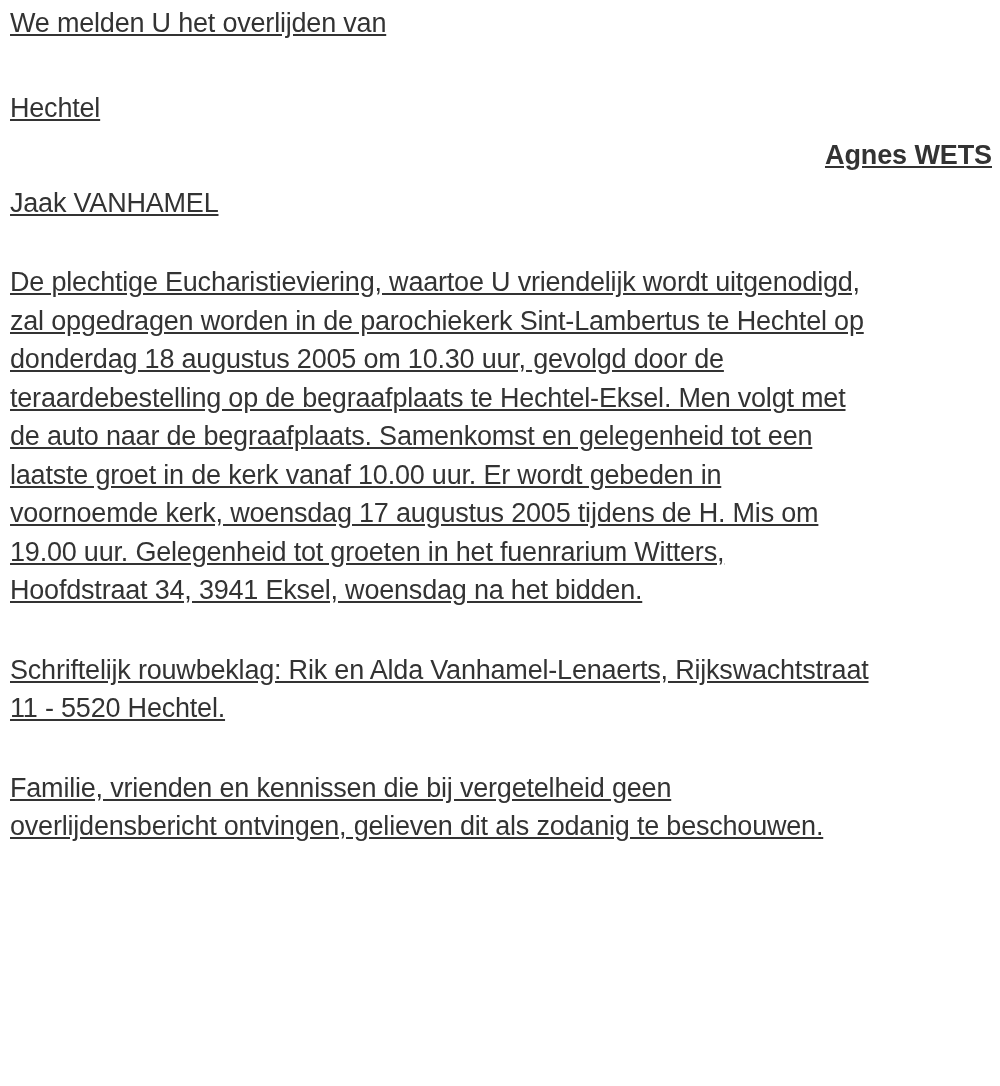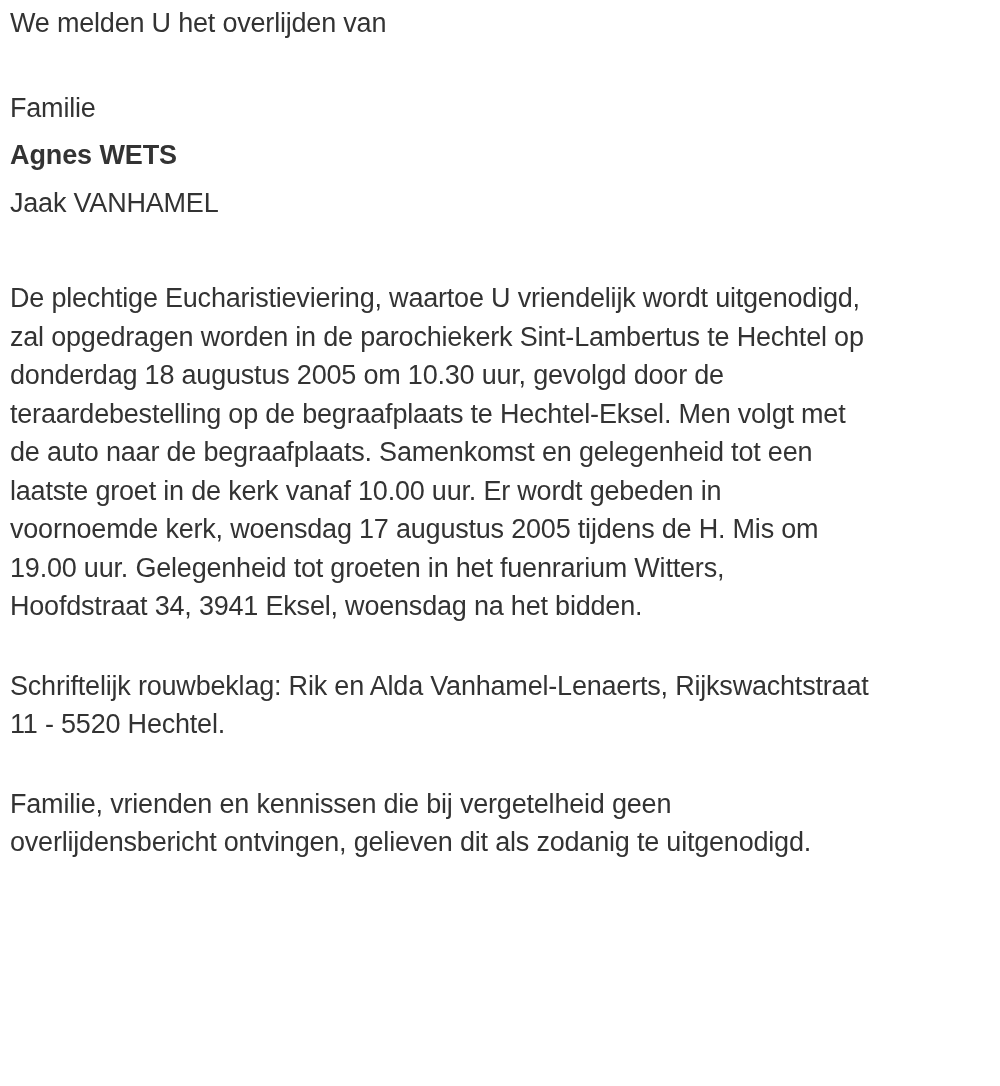--- a/index.html
+++ b/index.html
@@ -12,62 +12,64 @@
     width: 1000px;
     height: 1086px;
     background: #ffffff;
     overflow: hidden;
     padding: 4px 8px 0 10px;
     font-family: "Liberation Sans", "DejaVu Sans", sans-serif;
     font-size: 27px;
     line-height: 38.5px;
     letter-spacing: -0.2px;
     color: #333333;
+    text-decoration: underline;
   }
   .page p {
     margin: 0 0 41px 0;
     white-space: pre;       
   }
   .page p.intro {
     margin-bottom: 46px;
   }
   .page .name-block p {
     margin-bottom: 9px;
   }
   .page .name-block p.last-of-block {
-    margin-bottom: 57px;
+    margin-bottom: 41px;
   }
   .page p.deceased {
     font-weight: 700;
     letter-spacing: -0.1px;
+    text-align: right;
   }
 </style>
 </head>
 <body>
 
 <div class="page">
 
   <p class="intro">We melden U het overlijden van</p>
 
   <div class="name-block">
-    <p>Familie</p>
+    <p>Hechtel</p>
     <p class="deceased">Agnes WETS</p>
     <p class="last-of-block">Jaak VANHAMEL</p>
   </div>
 
 
   <p>De plechtige Eucharistieviering, waartoe U vriendelijk wordt uitgenodigd,
 zal opgedragen worden in de parochiekerk Sint-Lambertus te Hechtel op
 donderdag 18 augustus 2005 om 10.30 uur, gevolgd door de
 teraardebestelling op de begraafplaats te Hechtel-Eksel. Men volgt met
 de auto naar de begraafplaats. Samenkomst en gelegenheid tot een
 laatste groet in de kerk vanaf 10.00 uur. Er wordt gebeden in
 voornoemde kerk, woensdag 17 augustus 2005 tijdens de H. Mis om
 19.00 uur. Gelegenheid tot groeten in het fuenrarium Witters,
 Hoofdstraat 34, 3941 Eksel, woensdag na het bidden.</p>
 
   <p>Schriftelijk rouwbeklag: Rik en Alda Vanhamel-Lenaerts, Rijkswachtstraat
 11 - 5520 Hechtel.</p>
 
   <p>Familie, vrienden en kennissen die bij vergetelheid geen
-overlijdensbericht ontvingen, gelieven dit als zodanig te uitgenodigd.</p>
+overlijdensbericht ontvingen, gelieven dit als zodanig te beschouwen.</p>
 
 </div>
 
 </body></html>

